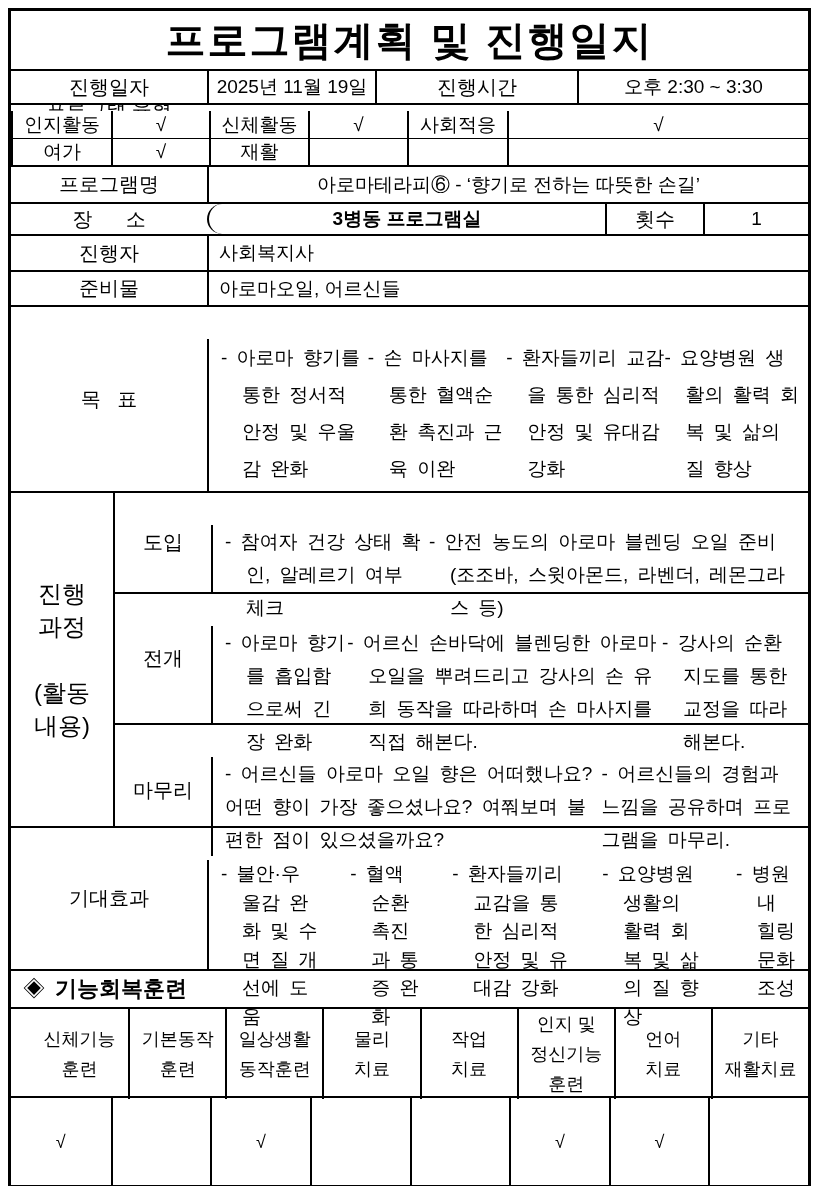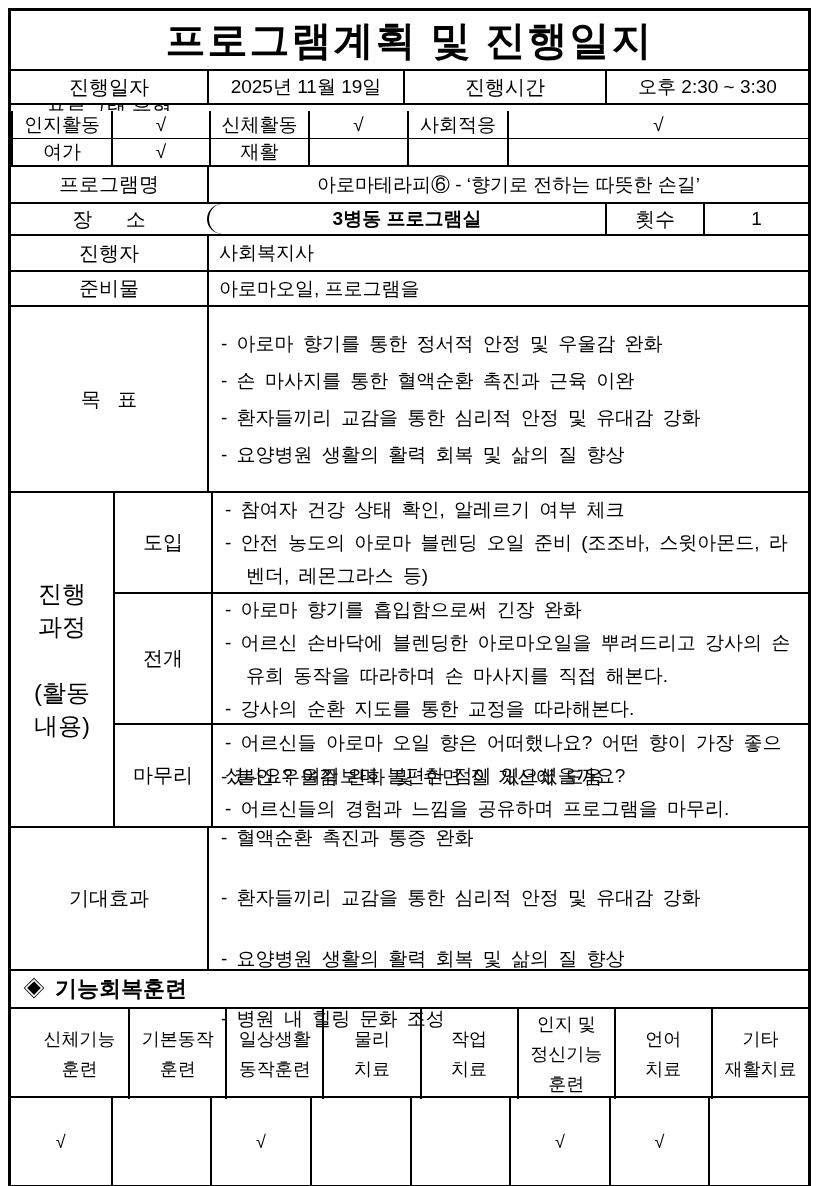--- a/index.html
+++ b/index.html
@@ -25,43 +25,43 @@
 
   .title-row { height: 58px; }
   .title-cell { flex: 1; font-size: 40px; font-weight: bold; letter-spacing: 2px; }
 
   .w-label  { width: 196px; }
   .flex1 { flex: 1; }
   .lbl { font-size: 20px; white-space: pre-wrap; text-align: center; }
   .val { font-size: 19px; }
 
   .r-info { height: 34px; }
-  .w-date { width: 196px; }
+  .w-date { width: 168px; }
   .w-timelbl { width: 202px; }
 
   .r-type { height: 62px; flex-direction: column; }
   .type-grid { flex: 1; display: grid; grid-template-columns: 98px 98px 99px 99px 100px 1fr; grid-auto-rows: 1fr; border-left: 2px solid #000; }
   .type-grid > div { border-left: 2px solid #000; border-top: 1px solid #000; display: flex; align-items: center; justify-content: center; font-size: 19px; }
   .type-grid > div:nth-child(6n+1) { border-left: none; }
   .type-grid > div:nth-child(-n+6) { border-top: none; }
 
   .r-name { height: 37px; }
   .r-place { height: 32px; }
   .w-place { width: 398px; font-weight: bold; border-radius: 15px; }
   .w-cnt { width: 98px; }
 
   .r-fac { height: 36px; }
   .r-mat { height: 35px; }
   .left-val { justify-content: flex-start; padding-left: 10px; }
 
   .r-goal { height: 186px; }
   .content-col {
     flex: 1; border-left: 2px solid #000;
-    display: flex; flex-direction: column; justify-content: center;
-    padding-left: 12px; padding-right: 8px;
+    display: flex; justify-content: center;
+    padding-left: 12px; padding-right: 8px; margin-top: 32px;
   }
   .r-goal .content-col { line-height: 37px; }
   .bullet { font-size: 19px; word-spacing: 4px; padding-left: 21px; text-indent: -21px; }
 
   .r-process { height: 335px; }
   .w-proclbl { width: 102px; font-size: 24px; line-height: 33px; white-space: pre-wrap; text-align: center; }
   .process-right { flex: 1; border-left: 2px solid #000; display: flex; flex-direction: column; }
   .srow { display: flex; border-top: 2px solid #000; }
   .srow:first-child { border-top: none; }
   .srow-intro { height: 99px; }
@@ -131,21 +131,21 @@
     <div class="cell flex1 val">1</div>
   </div>
 
   <div class="row r-fac">
     <div class="cell w-label lbl">진행자</div>
     <div class="cell flex1 val left-val">사회복지사</div>
   </div>
 
   <div class="row r-mat">
     <div class="cell w-label lbl">준비물</div>
-    <div class="cell flex1 val left-val">아로마오일, 프로그램을</div>
+    <div class="cell flex1 val left-val">아로마오일, 어르신들</div>
   </div>
 
   <div class="row r-goal">
     <div class="cell w-label lbl">목   표</div>
     <div class="content-col">
       <div class="bullet">- 아로마 향기를 통한 정서적 안정 및 우울감 완화</div>
       <div class="bullet">- 손 마사지를 통한 혈액순환 촉진과 근육 이완</div>
       <div class="bullet">- 환자들끼리 교감을 통한 심리적 안정 및 유대감 강화</div>
       <div class="bullet">- 요양병원 생활의 활력 회복 및 삶의 질 향상</div>
     </div>

